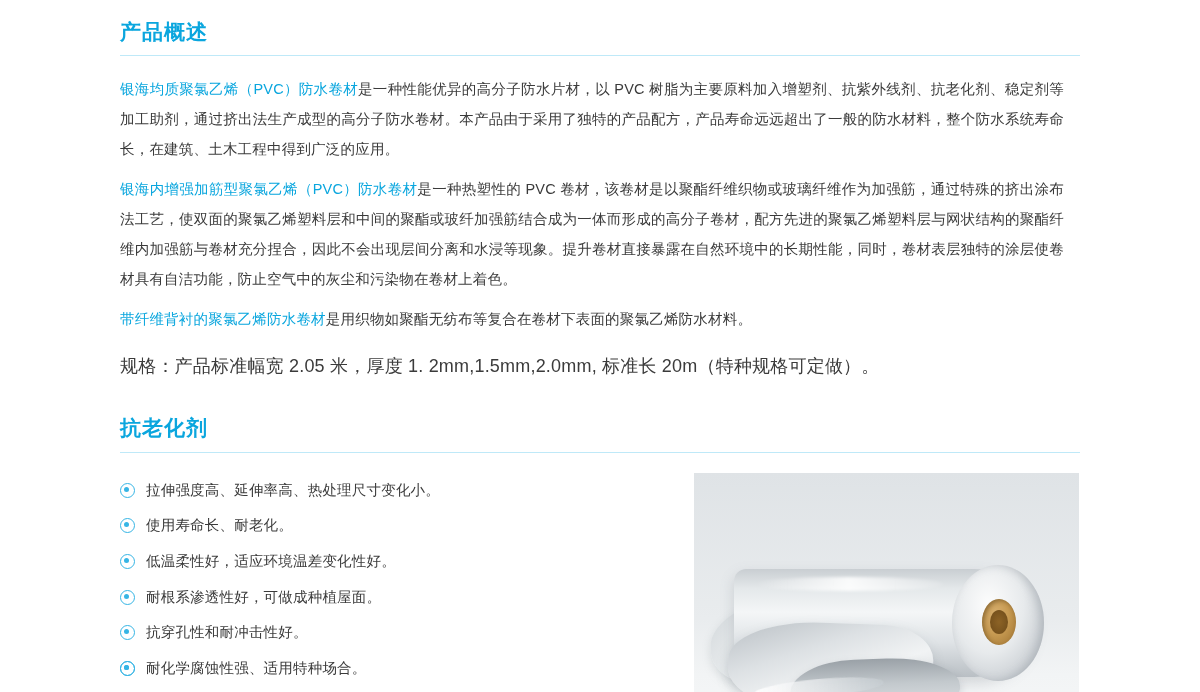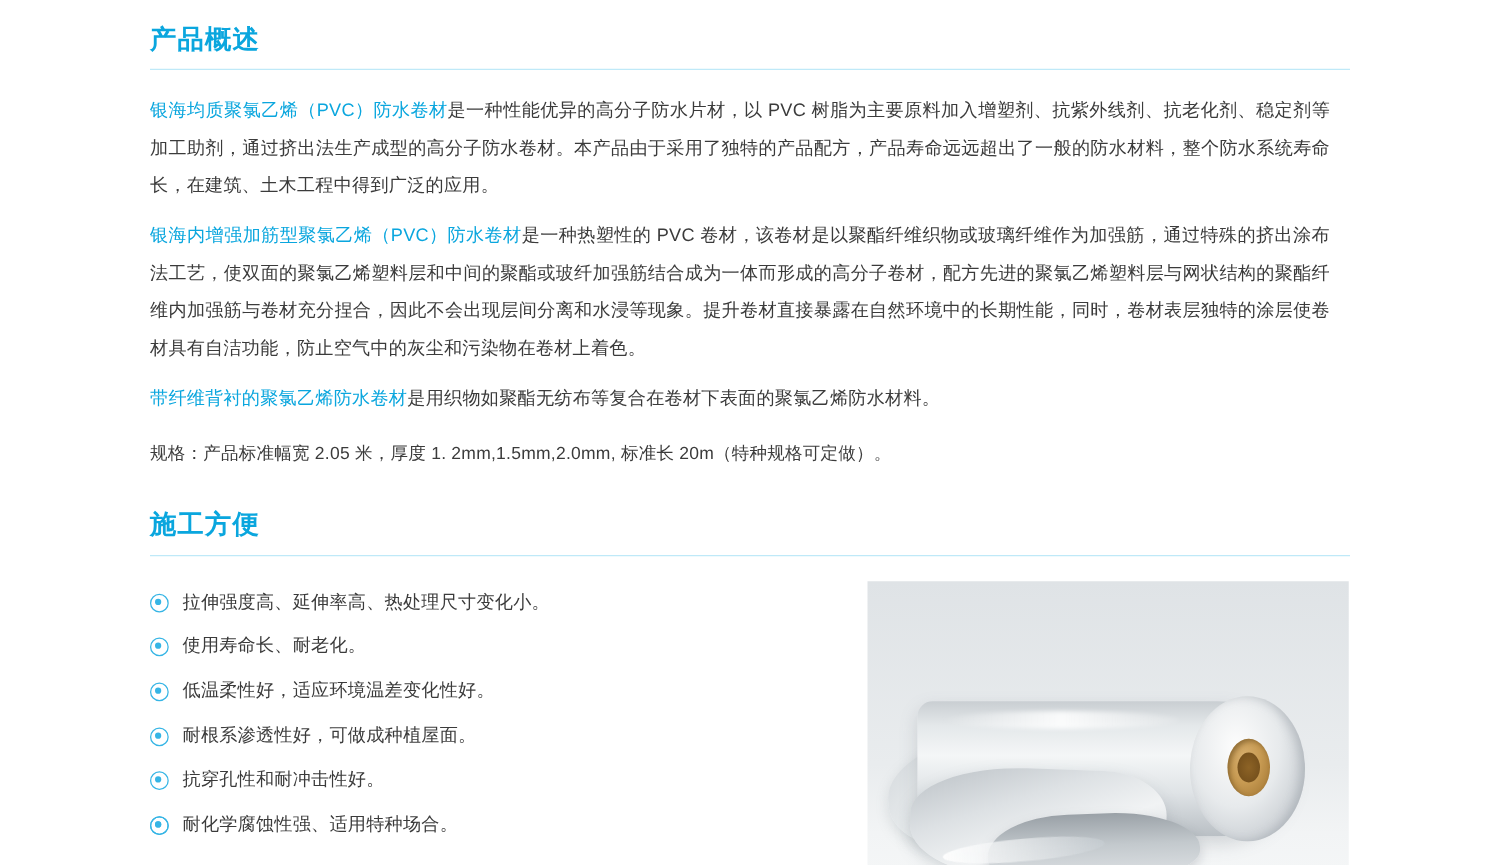--- a/index.html
+++ b/index.html
@@ -52,21 +52,21 @@
     margin: 0 16px 10px 0;
     color: #3b3b3b;
     text-align: justify;
     letter-spacing: 0.2px;
   }
   p.body-para:last-child { margin-bottom: 0; }
   .lead {
     color: #0aa6de;
   }
   .spec-line {
-    font-size: 14px;
+    font-size: 18px;
     line-height: 2.0;
     color: #3b3b3b;
     margin: 14px 0 0 0;
     letter-spacing: 0.2px;
   }
 
   
   .section2 {
     margin-top: 30px;
   }
@@ -241,21 +241,21 @@
       </p>
 
       <p class="body-para">
         <span class="lead">带纤维背衬的聚氯乙烯防水卷材</span><span>是用织物如聚酯无纺布等复合在卷材下表面的聚氯乙烯防水材料。</span>
       </p>
 
       <p class="spec-line">规格：产品标准幅宽 2.05 米，厚度 1. 2mm,1.5mm,2.0mm, 标准长 20m（特种规格可定做）。</p>
     </div>
 
     <div class="section2">
-      <h2 class="section-head">施工方便</h2>
+      <h2 class="section-head">抗老化剂</h2>
       <div class="section-rule"></div>
 
       <div class="features-wrap">
         <ul class="features">
           <li><span class="bullet"></span><span>拉伸强度高、延伸率高、热处理尺寸变化小。</span></li>
           <li><span class="bullet"></span><span>使用寿命长、耐老化。</span></li>
           <li><span class="bullet"></span><span>低温柔性好，适应环境温差变化性好。</span></li>
           <li><span class="bullet"></span><span>耐根系渗透性好，可做成种植屋面。</span></li>
           <li><span class="bullet"></span><span>抗穿孔性和耐冲击性好。</span></li>
           <li><span class="bullet"></span></li>

